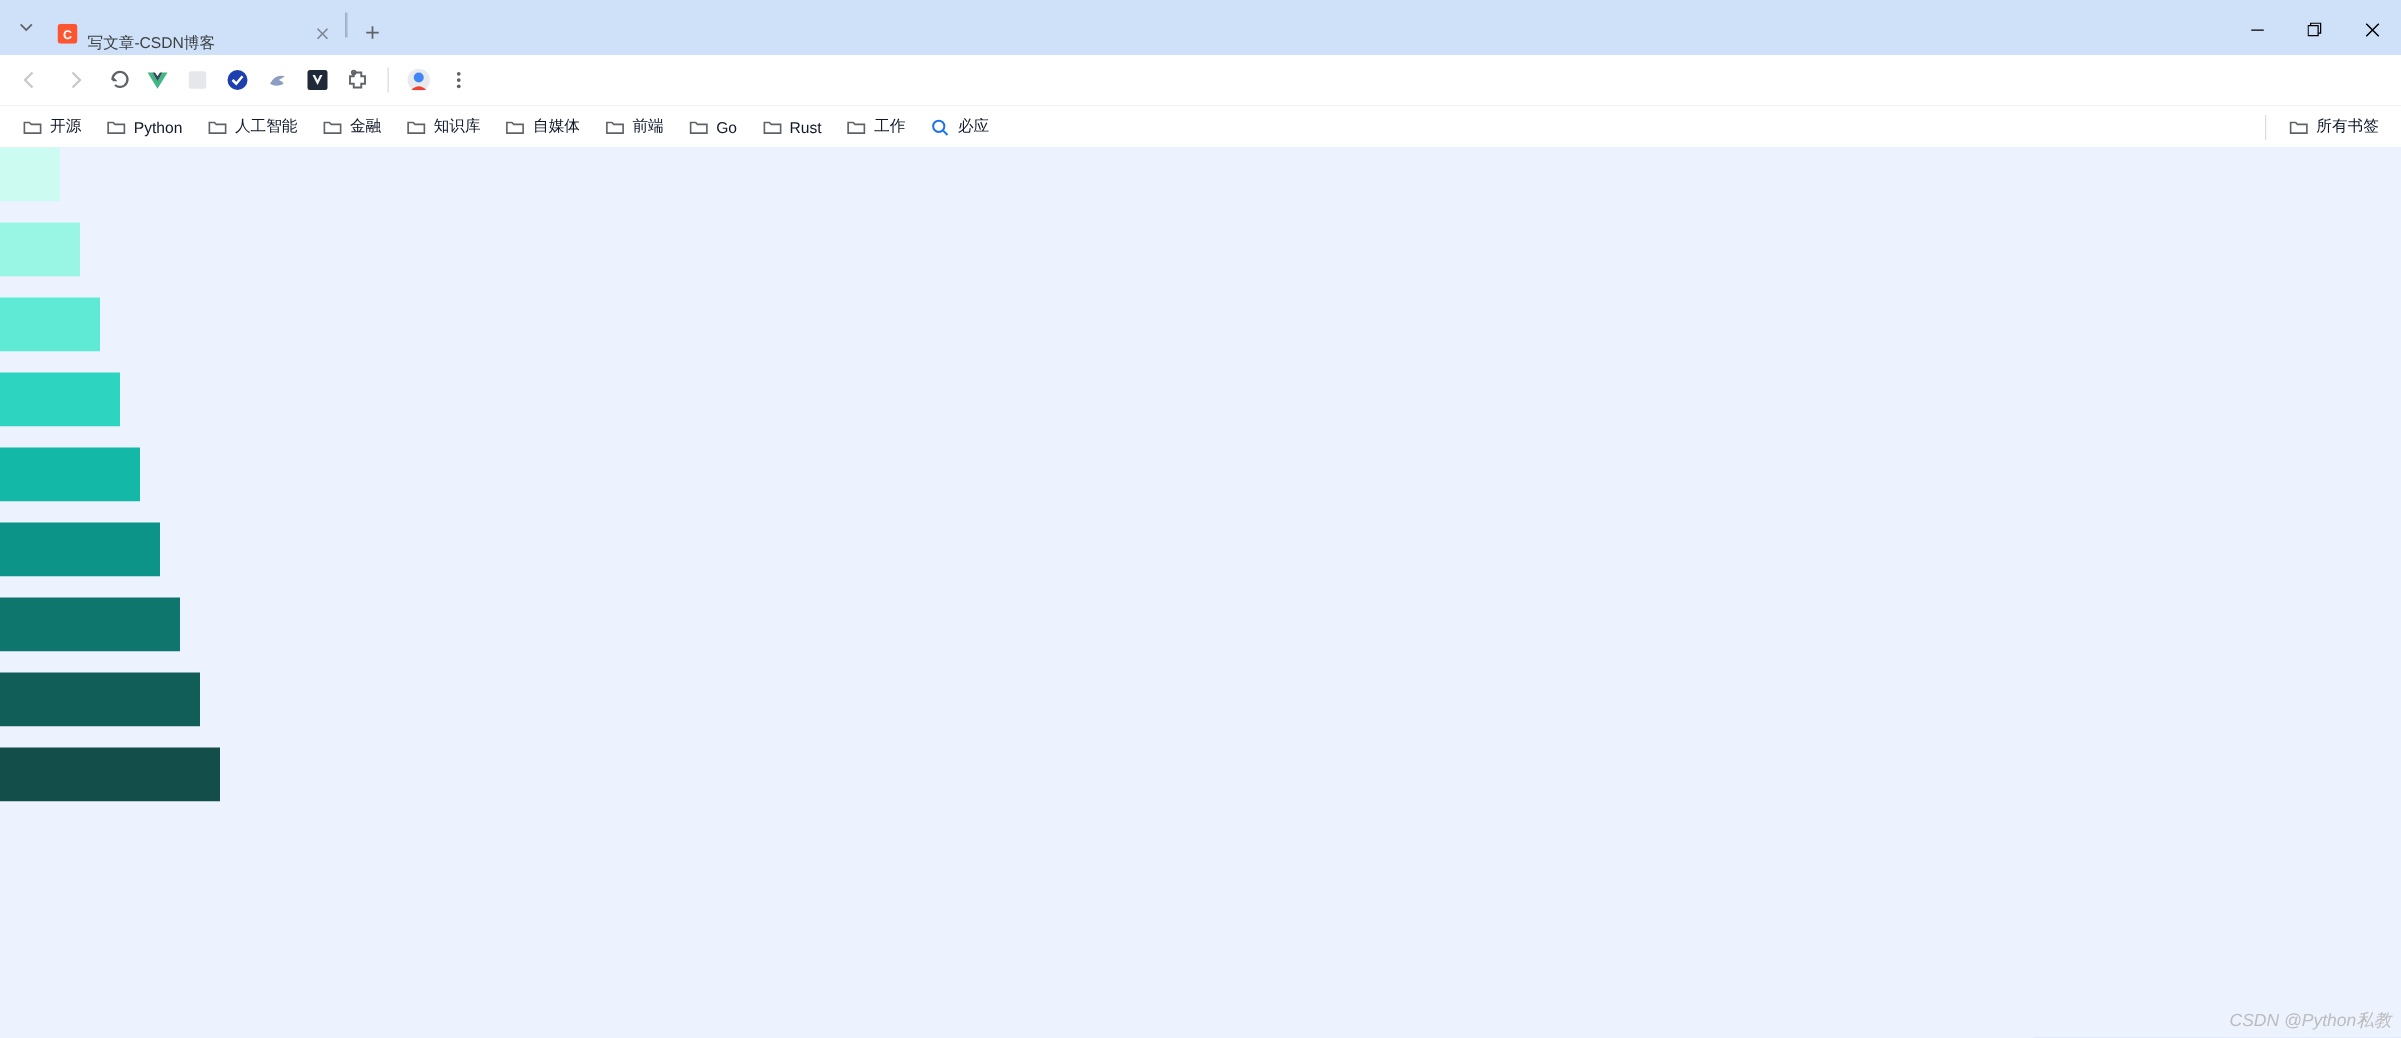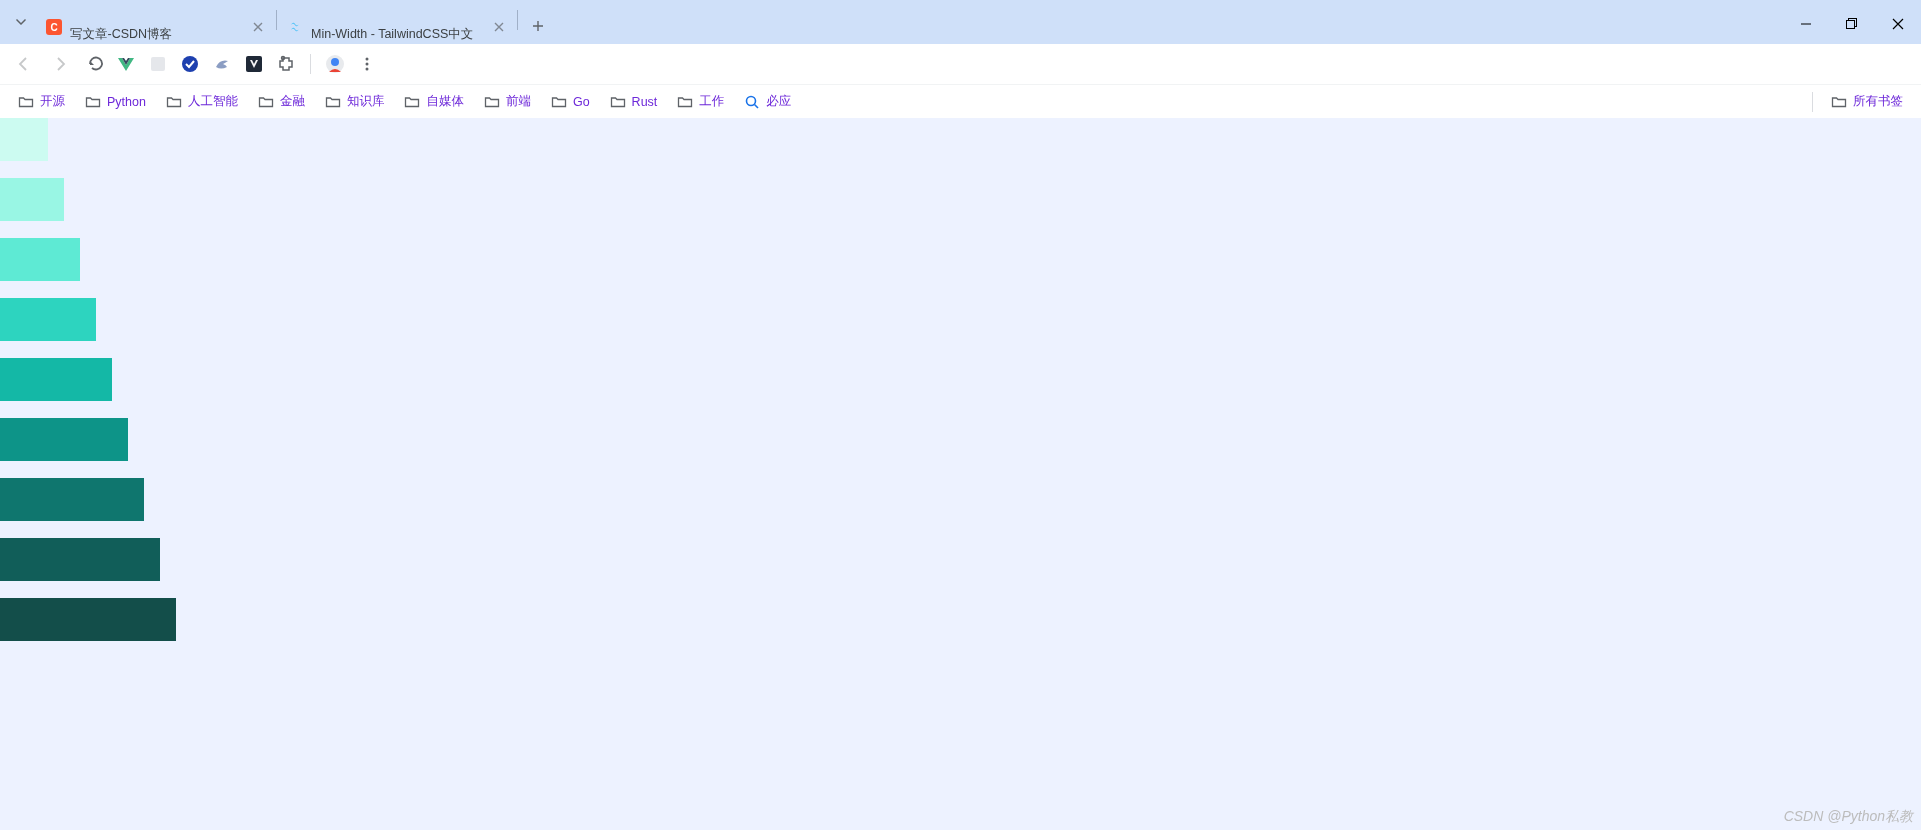--- a/index.html
+++ b/index.html
@@ -27,21 +27,21 @@
     .omnibox .addr { font-size:15px; color:#202124; }
     .omnibox .addr .host { color:#202124; }
     .omnibox .addr .port { color:#5f6368; }
     .omnibox .star { margin-left:auto; }
     .ext-row { display:flex; align-items:center; gap:12px; padding-right:6px; }
     .ext-icon { width:20px; height:20px; display:flex; align-items:center; justify-content:center; cursor:pointer; }
     .ext-sep { width:1px; height:20px; background:#dadce0; margin:0 2px;}
 
     
     .bookmarks { display:flex; align-items:center; height:34px; background:#fff; padding:0 10px; gap:4px; border-top:1px solid #f1f3f4;}
-    .bk { display:flex; align-items:center; gap:6px; padding:4px 8px; border-radius:4px; cursor:pointer; font-size:12.5px; color:#6d28d9; }
+    .bk { display:flex; align-items:center; gap:6px; padding:4px 8px; border-radius:4px; cursor:pointer; font-size:12.5px; color:#0f172a; }
     .bk .folder-icon { width:16px; height:16px; }
     .bk-spacer { flex:1; }
     .bk-right-sep { width:1px; height:20px; background:#dadce0; margin:0 6px;}
 
     
     .viewport { height: calc(830px - 44px - 40px - 34px); background:#edf2ff; position:relative; }
     .bars { display:flex; flex-direction:column; gap:17px; }
     .bar { height:43px; }
 
     
@@ -70,33 +70,20 @@
     </span>
     <span class="title">写文章-CSDN博客</span>
     <span class="close">
       <svg width="10" height="10">
           <path class="muted-stroke" stroke-width="1.4" d="M1 1 L9 9 M9 1 L1 9"></path>
         </svg>
     </span>
   </div>
   <div class="tab-sep"></div>
 
-  <div class="tab inactive">
-    <span class="favicon">
-      <svg width="16" height="16" viewBox="0 0 16 16">
-          <path fill="#38bdf8" d="M4 6 Q6 2 8 5 Q10 8 12 5 Q10 9 8 6 Q6 3 4 6 M4 11 Q6 7 8 10 Q10 13 12 10 Q10 14 8 11 Q6 8 4 11"></path>
-        </svg>
-    </span>
-    <span class="title">Min-Width - TailwindCSS中文</span>
-    <span class="close">
-      <svg width="10" height="10">
-          <path class="muted-stroke" stroke-width="1.4" d="M1 1 L9 9 M9 1 L1 9"></path>
-        </svg>
-    </span>
-  </div>
   <div class="tab-sep"></div>
 
 
   <div class="newtab">
     <svg width="12" height="12">
         <path class="muted-stroke" stroke-width="1.4" d="M6 1 V11 M1 6 H11"></path>
       </svg>
   </div>
 
   <div class="window-controls">

